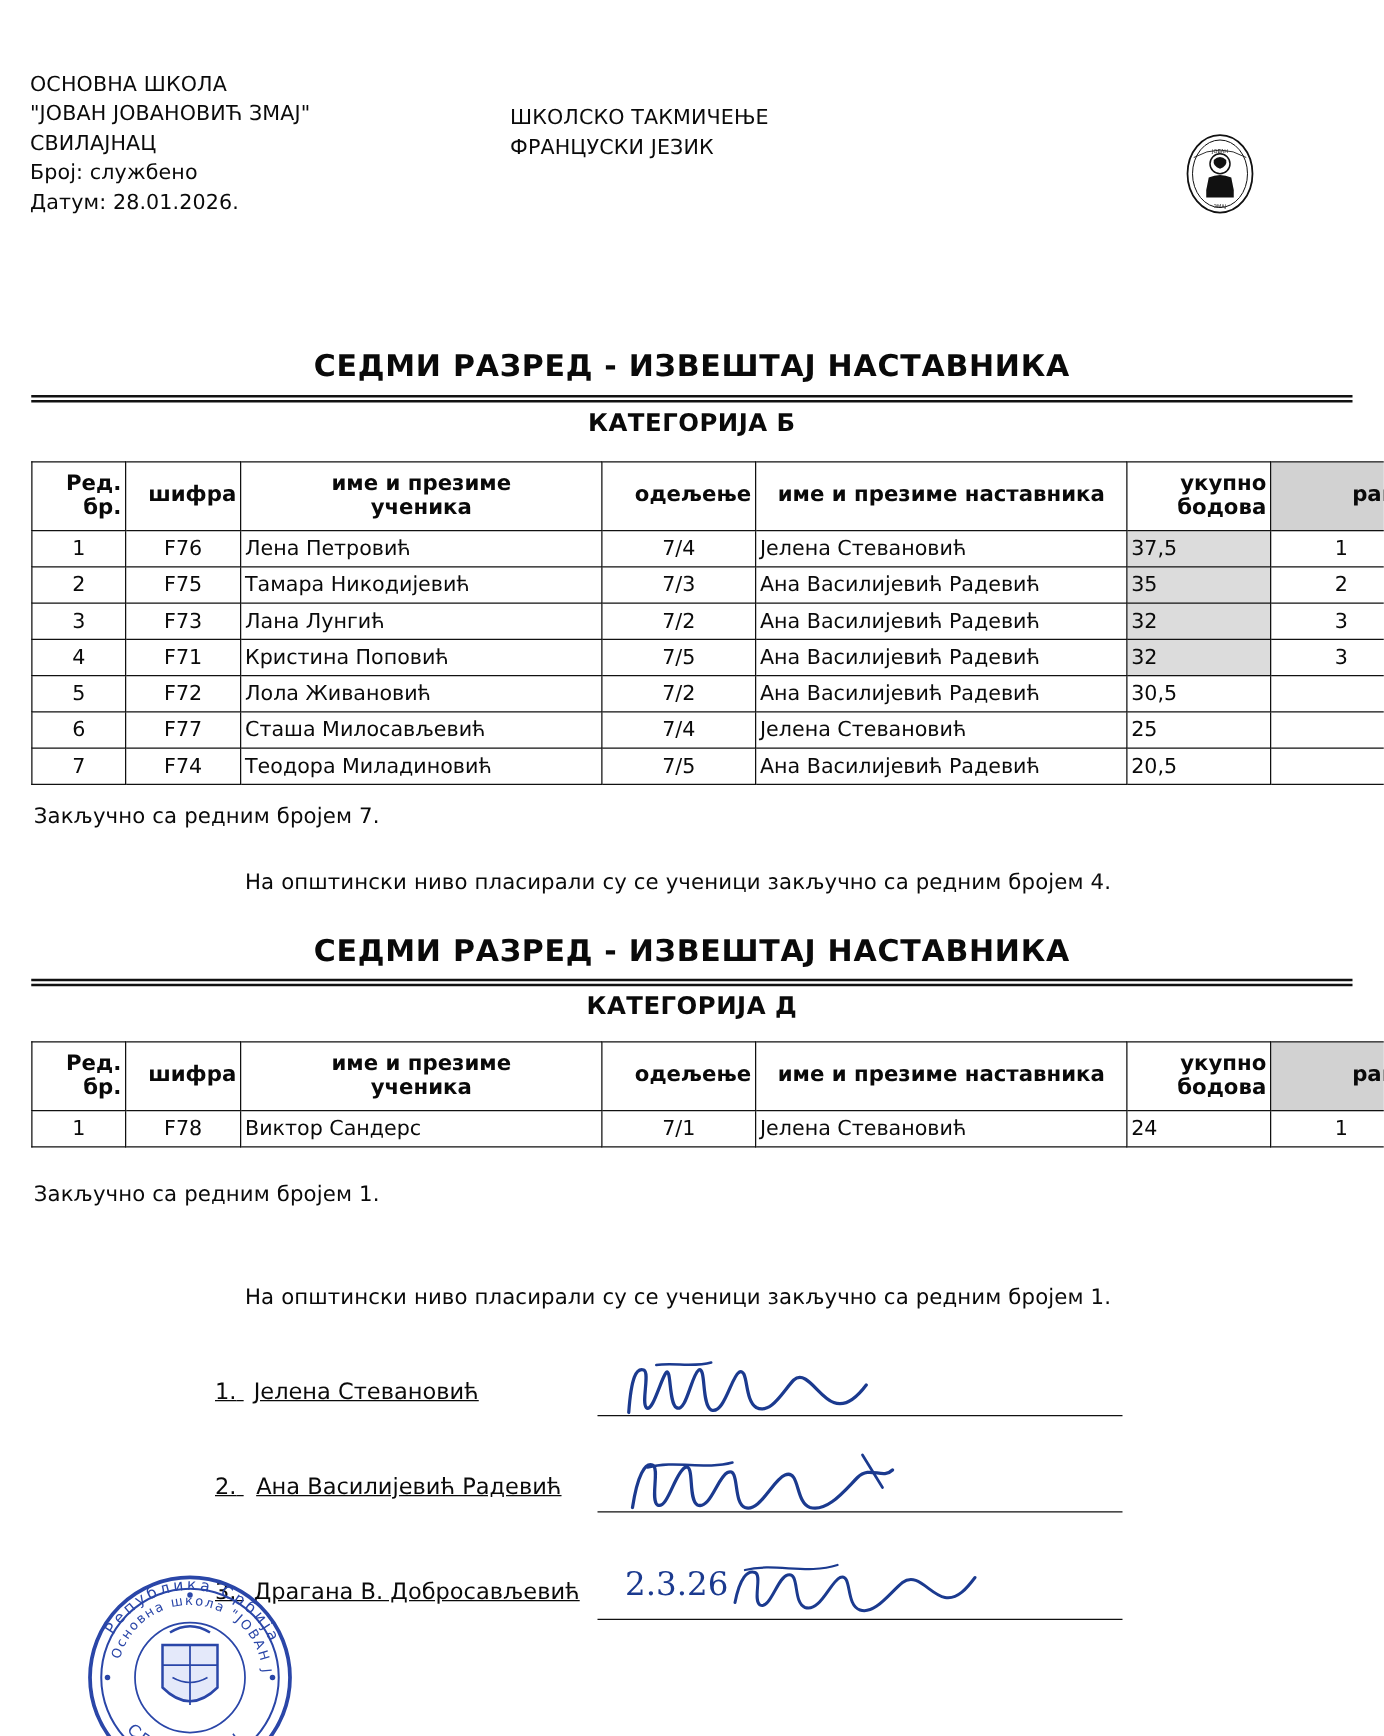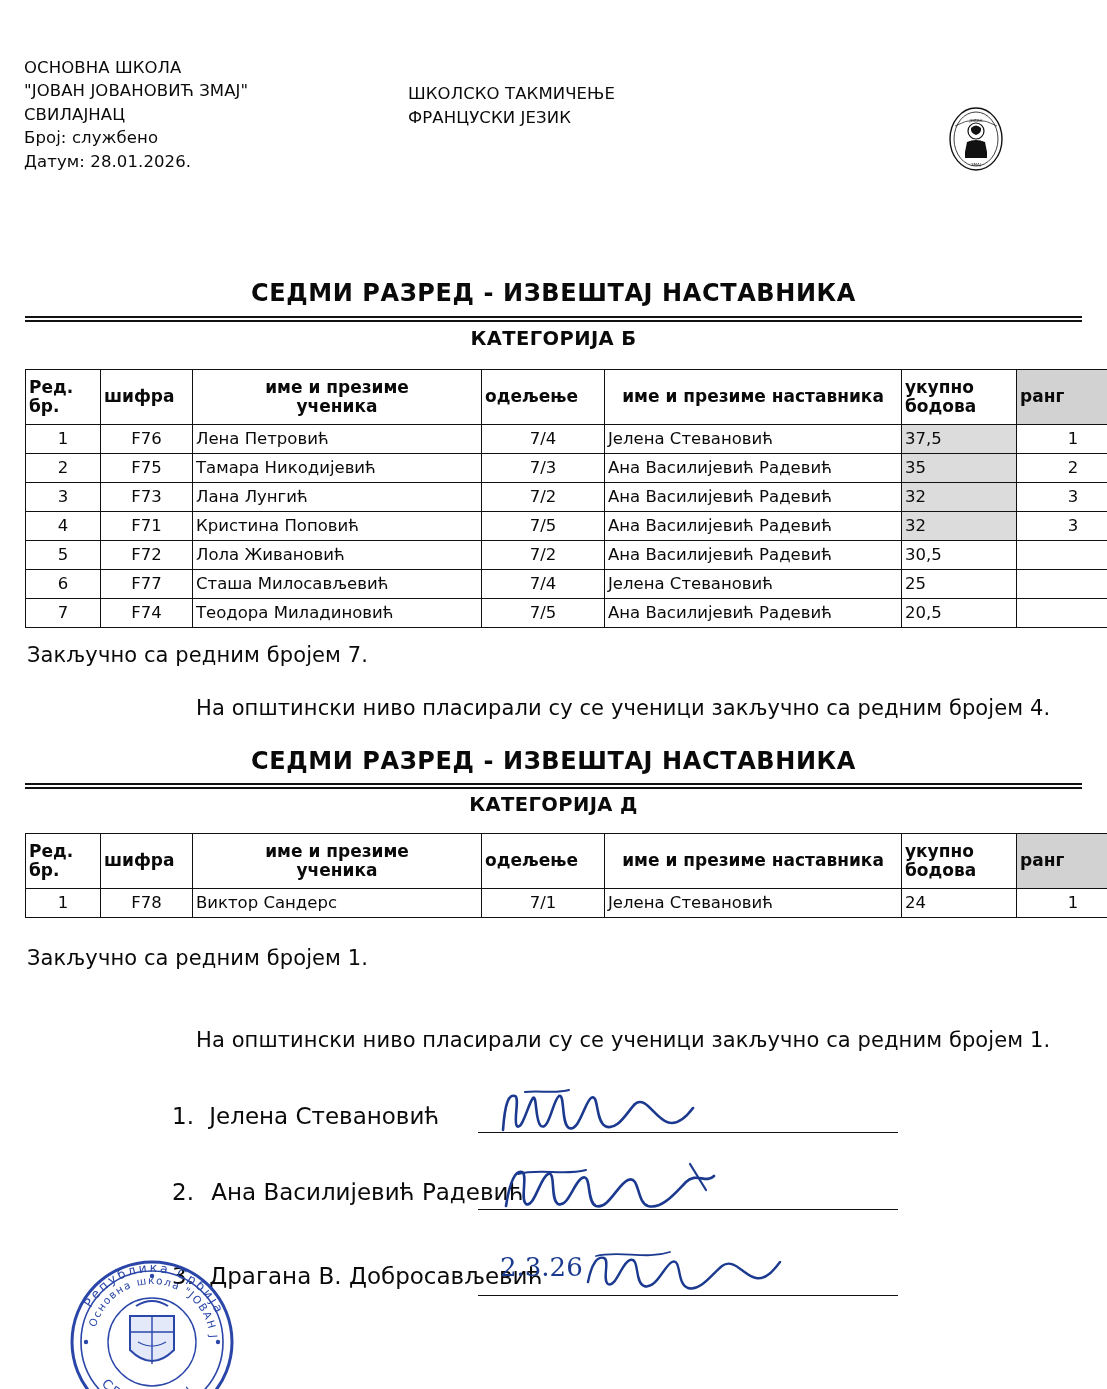--- a/index.html
+++ b/index.html
@@ -94,47 +94,48 @@
   }
   table.grid th, table.grid td {
     border: 1px solid #111;
     padding: 1px 3px;
     line-height: 1.12;
     vertical-align: middle;
     font-weight: normal;
   }
   table.grid thead th {
     font-weight: bold;
-    text-align: left;
+    text-align: right;
     height: 52px;
     font-size: 17px;
   }
   .c-red  { width: 68px;  text-align: center; }
   .c-sif  { width: 85px;  text-align: center; }
   .c-ime  { width: 282px; text-align: left; padding-left: 6px; }
   .c-odel { width: 116px; text-align: center; }
   .c-nast { width: 290px; text-align: left; padding-left: 6px; }
   .c-bod  { width: 108px; }
   .c-rang { width: 106px; text-align: center; font-weight: bold; }
   .shade  { background: #d2d2d2; }
   .shade-light { background: #dcdcdc; }
   .thickbot td { border-bottom: 2px solid #111; }
   .rowh td { height: 26px; }
 
   
   .para {
     position: absolute;
-    font-size: 21px;
+    font-size: 17px;
     letter-spacing: 0.1px;
   }
 
   
   .sig-row {
     position: absolute;
-    font-size: 23px;
+    font-size: 18px;
+    text-decoration: underline;
   }
   .sig-line {
     position: absolute;
     border-bottom: 1.5px solid #111;
     height: 0;
   }
   .sig-ink {
     position: absolute;
     color: #1b3a8f;
   }

